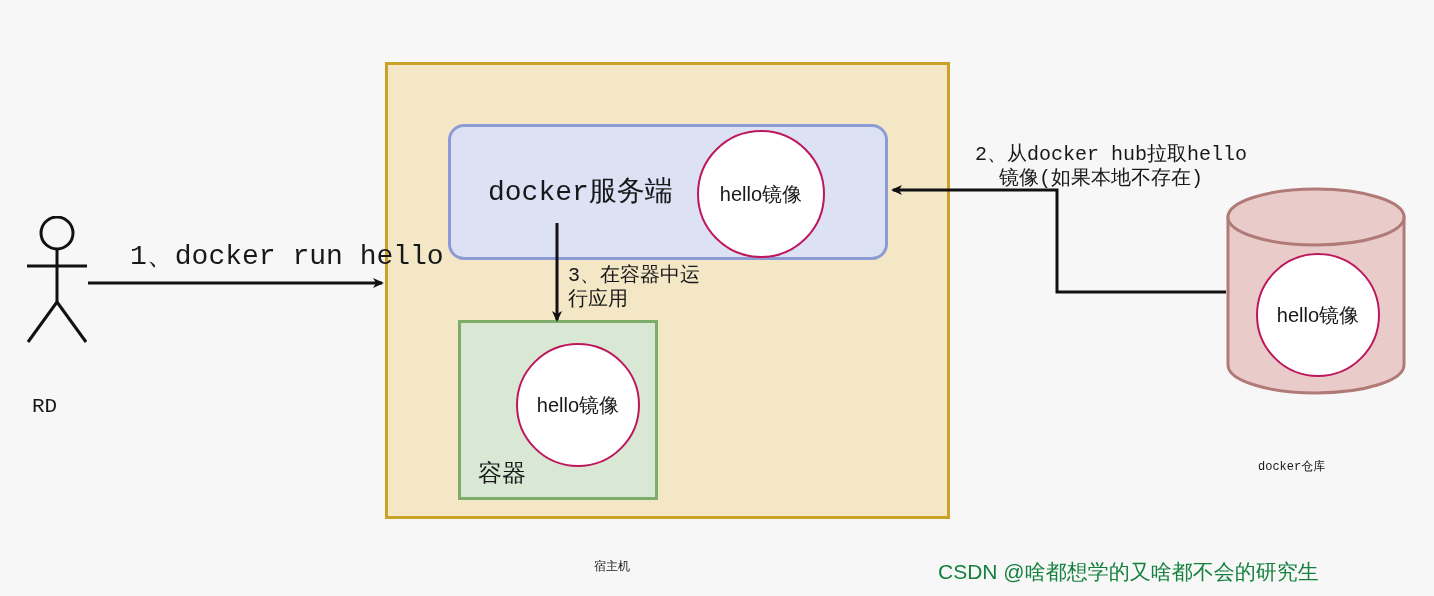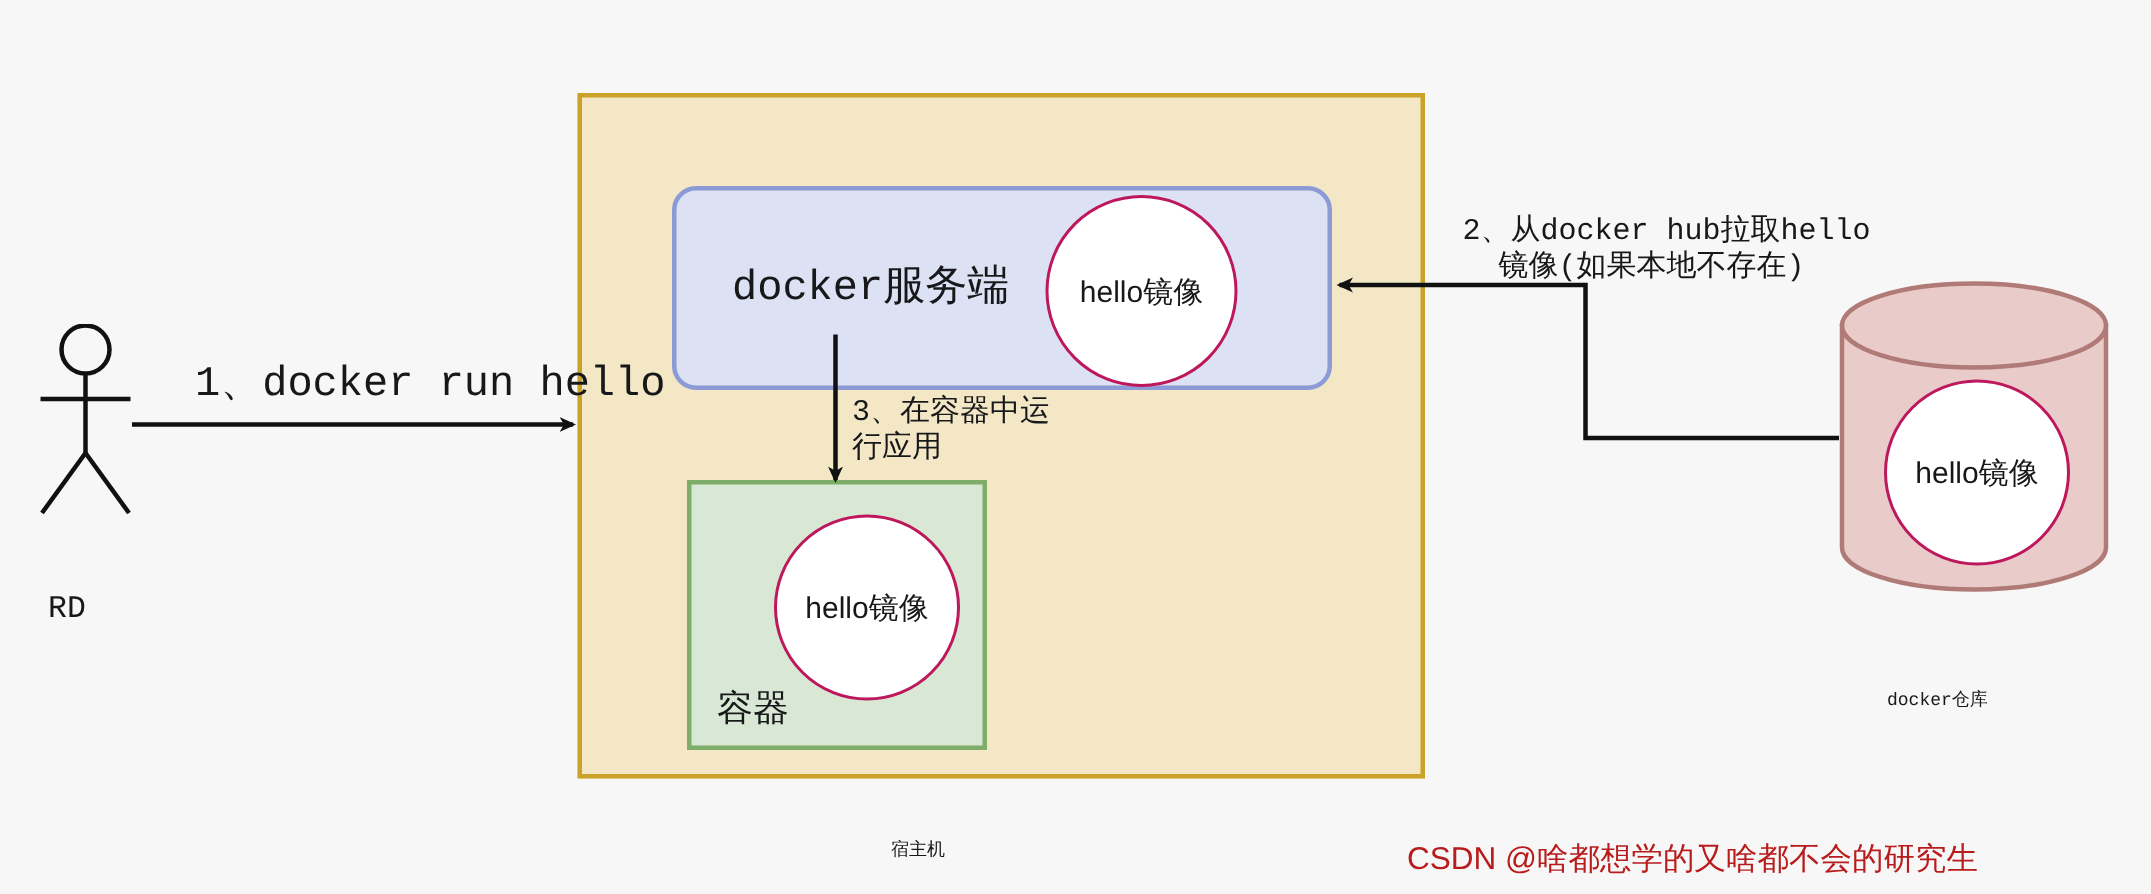--- a/index.html
+++ b/index.html
@@ -53,21 +53,21 @@
 
   
   #step1-label{left:130px;top:240px;font-size:28px;}
   #step2-label{left:975px;top:143px;font-size:20px;}
   #step3-label{left:568px;top:264px;font-size:20px;text-align:left;}
 
   
   #host-caption{left:594px;top:560px;font-size:12px;}
 
   
-  #watermark{left:938px;top:558px;font-size:21px;color:#b91c1c;white-space:nowrap;}
+  #watermark{left:938px;top:558px;font-size:21px;color:#15803d;white-space:nowrap;}
 
   svg.ov{position:absolute;left:0;top:0;width:1434px;height:596px;pointer-events:none;}
 </style>
 </head>
 <body>
 
 <div id="stage">
 
   <div class="abs" id="host-box"></div>
 

